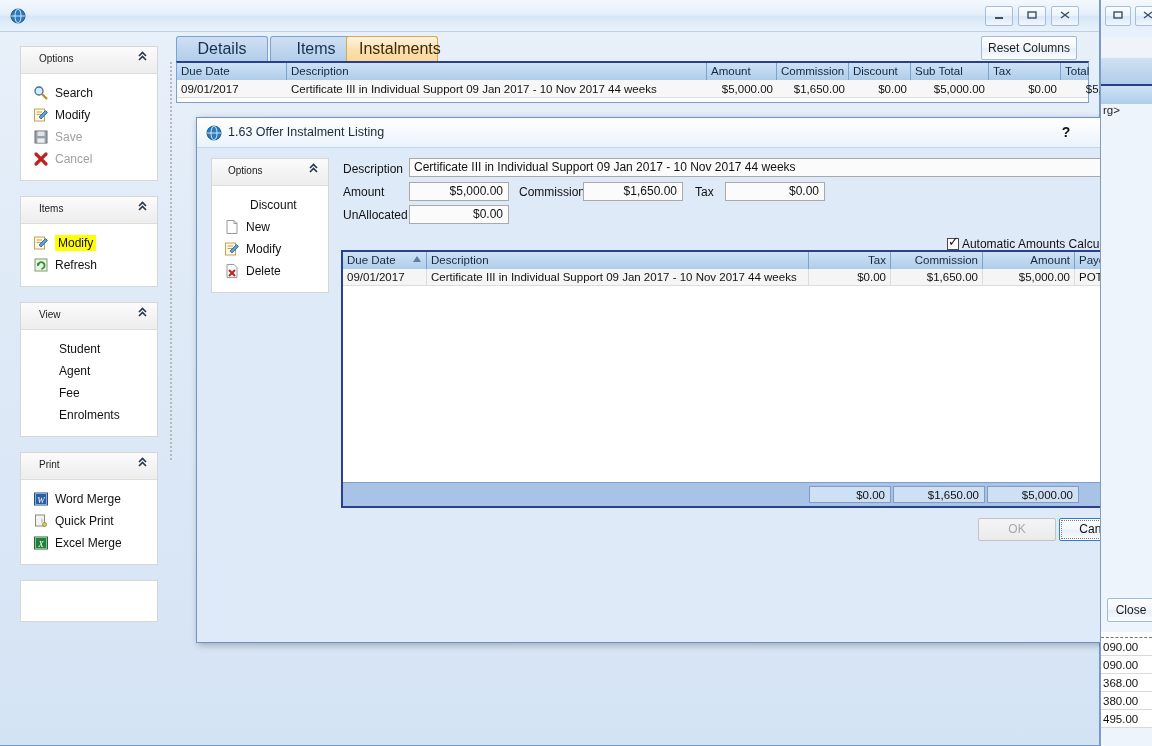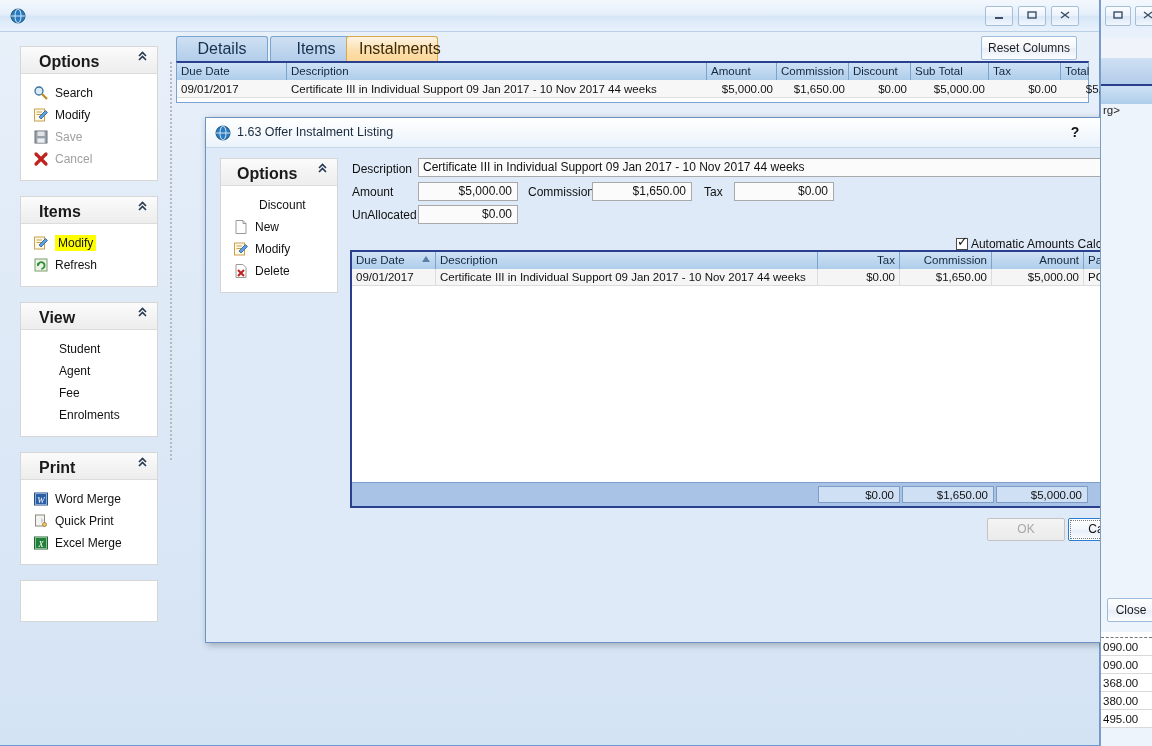--- a/index.html
+++ b/index.html
@@ -48,21 +48,21 @@
   }
   .panel { margin-bottom: 15px; border: 1px solid #d6d6d6; background:#fff; }
   .panel-head {
     height: 27px;
     background: linear-gradient(to bottom,#fbfbfb 0%, #ededed 100%);
     border-bottom: 1px solid #dcdcdc;
     position: relative;
   }
   .panel-head .ph-title {
     position: absolute; left: 18px; top: 6px;
-    font-weight: bold; font-size: 16px; color: #1a1a1a;
+    font-weight: normal; font-size: 10px; color: #1a1a1a;
   }
   .panel-head .ph-chev {
     position: absolute; right: 9px; top: 4px;
     font-size: 12px; color: #24384f; font-weight: bold;
   }
   .panel-body { padding: 8px 0 10px 0; background:#fff; }
   .pitem {
     position: relative; height: 22px; line-height: 22px;
     padding-left: 34px; font-size: 12px; color: #111;
     white-space: nowrap;
@@ -176,21 +176,21 @@
   #rw-numbers { position:absolute; left: 0; top: 632px; right: 0; }
   #rw-numbers .nrow {
     height: 18px; line-height: 18px; font-size: 11.5px;
     color:#111; background:#fff; border-bottom: 1px solid #d9d9d9;
     padding-left: 2px;
   }
   #rw-numbers .nrow.dashed { border-bottom: 1px dashed #777; background:#fff; height:6px; }
 
   
   #dialog {
-    position: absolute; left: 205px; top: 117px; width: 935px; height: 526px;
+    position: absolute; left: 196px; top: 117px; width: 935px; height: 526px;
     background: #dfeaf8;
     border: 1px solid #6f93c4;
     box-shadow: 2px 2px 7px rgba(0,0,0,0.28);
   }
   #dlg-titlebar {
     position:absolute; left:0; top:0; right:0; height: 30px;
     background: linear-gradient(to bottom,#ffffff 0%,#f4f9fd 55%,#eaf2fb 100%);
     border-bottom: 1px solid #c3d7ec;
   }
   #dlg-titlebar .dtb-icon { position:absolute; left:9px; top:7px; width:16px; height:16px; }

